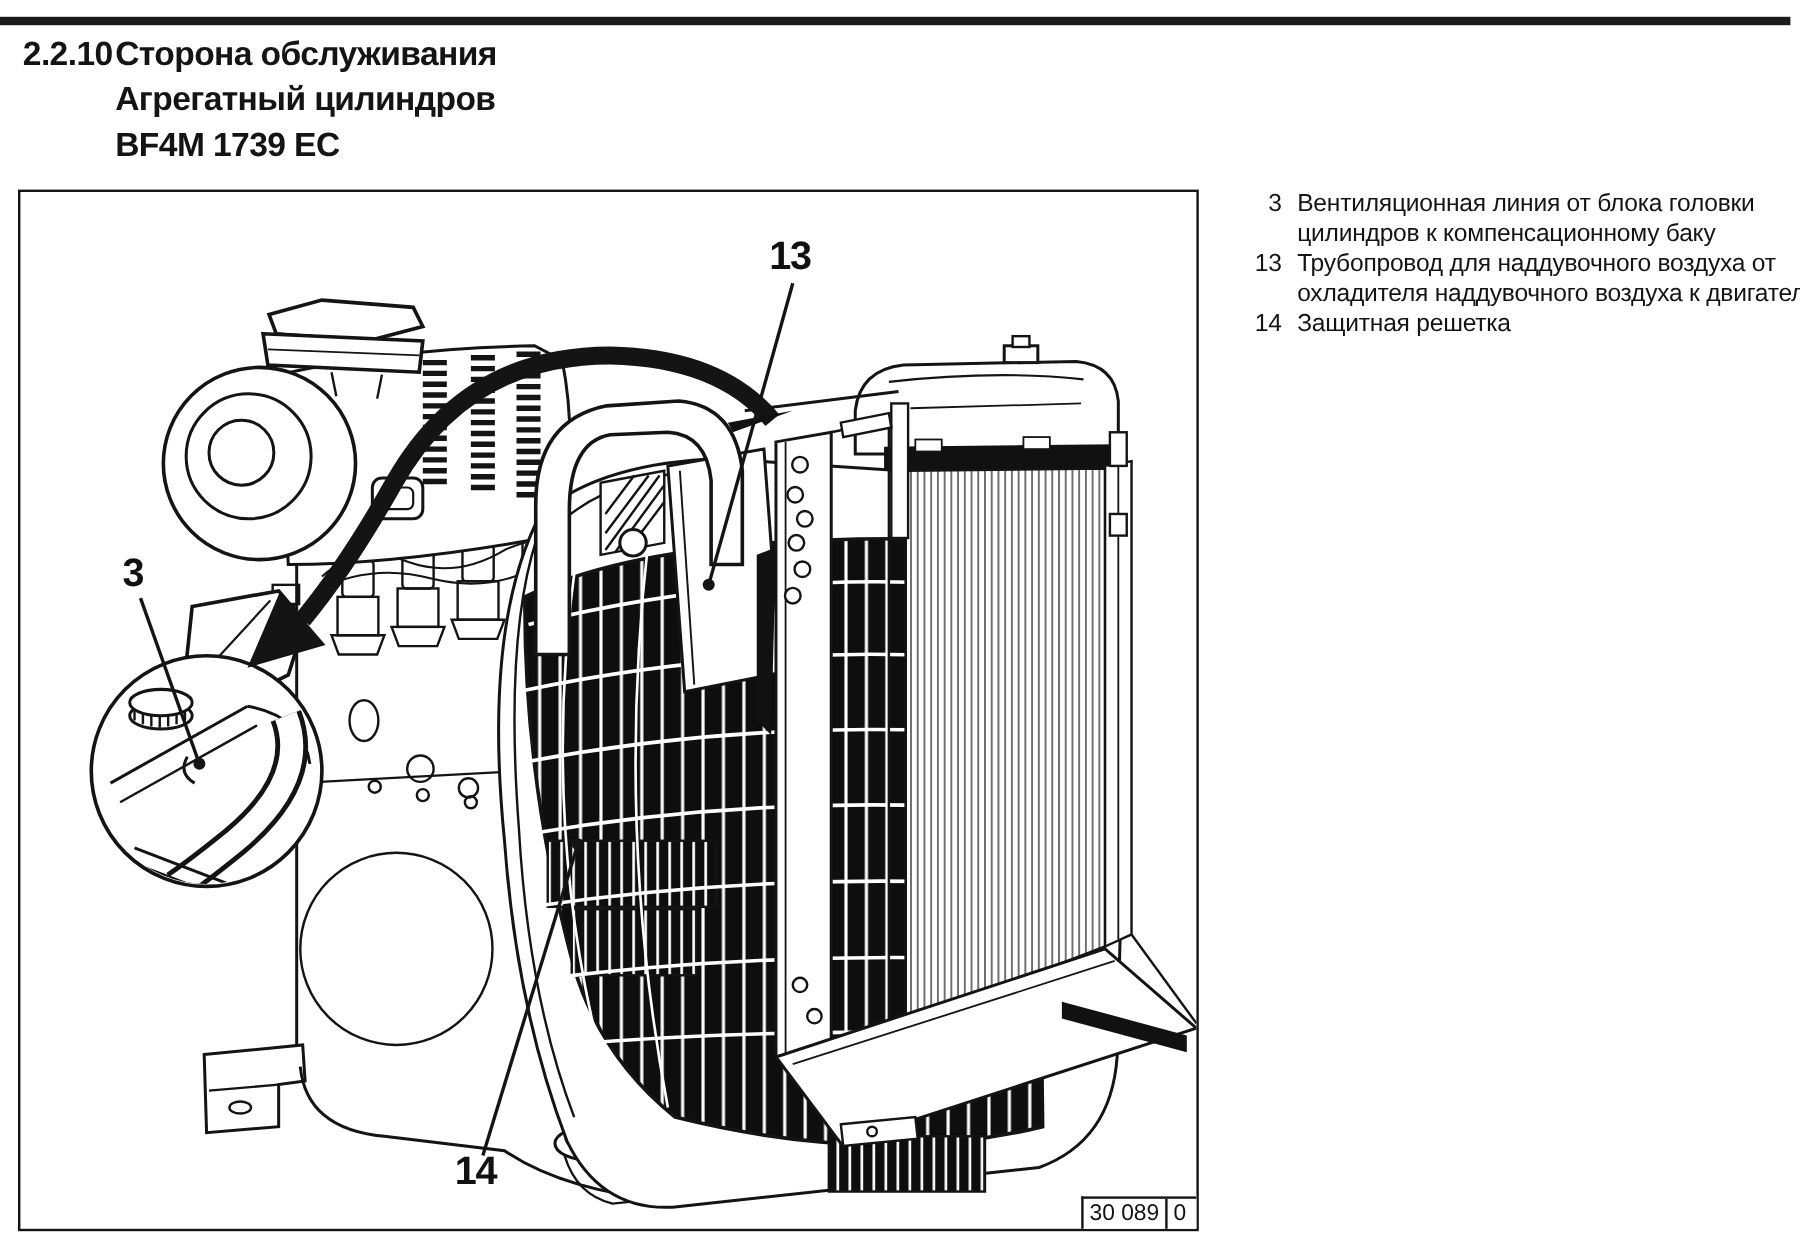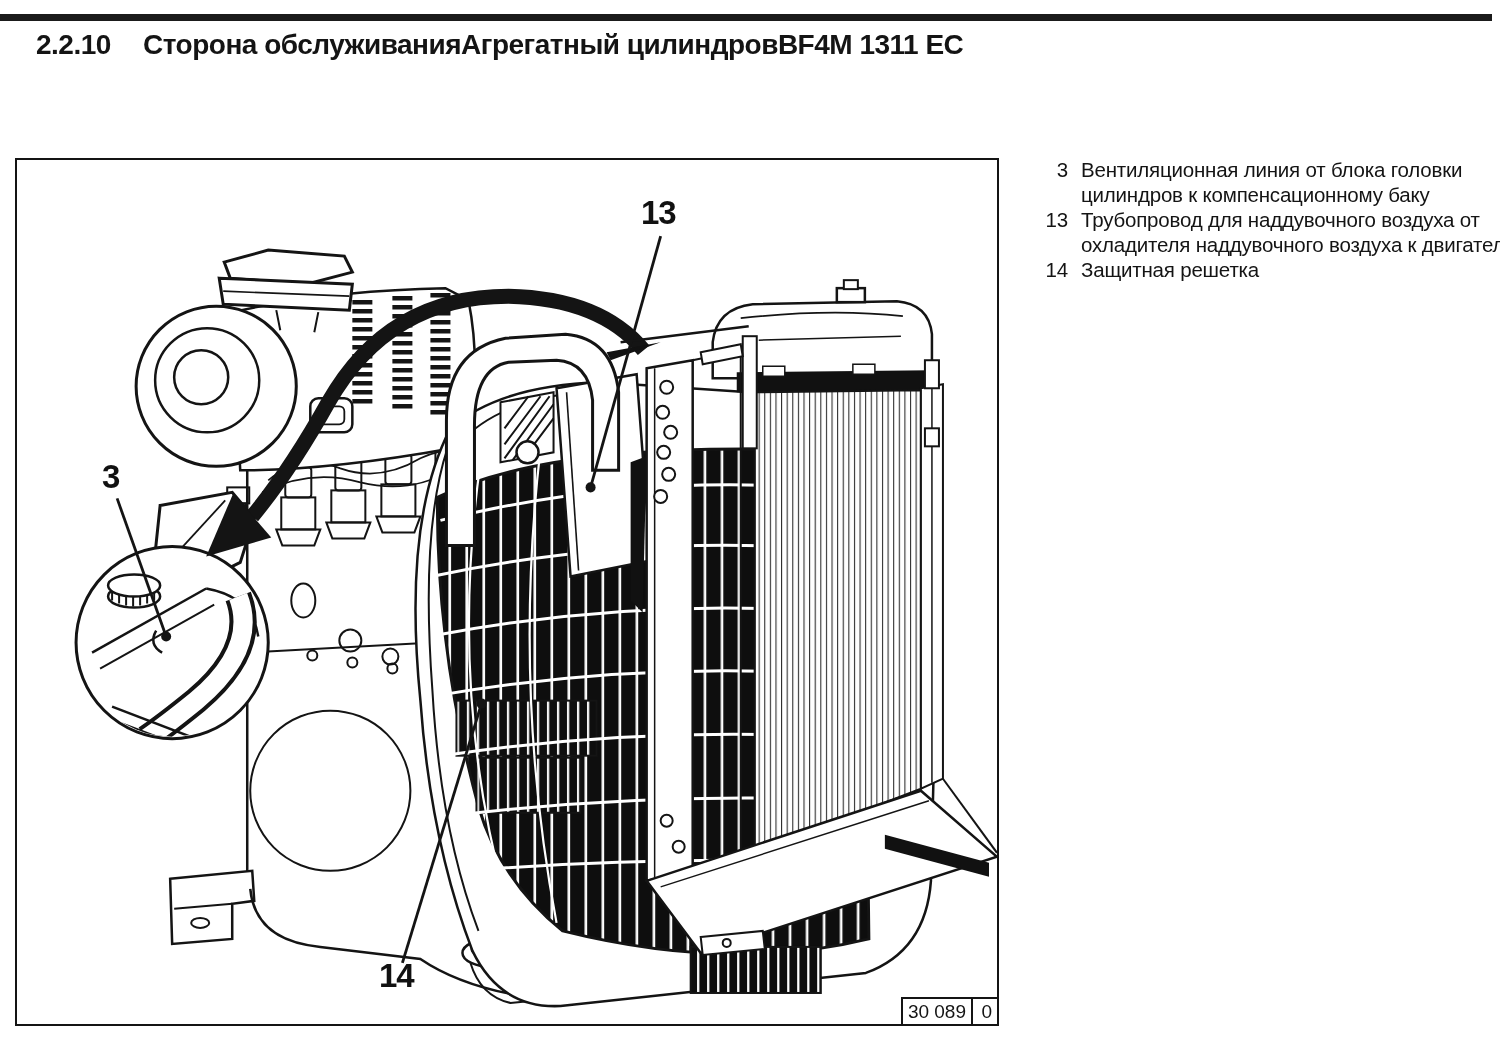--- a/index.html
+++ b/index.html
@@ -3,60 +3,60 @@
 <meta charset="utf-8">
 <style>
   html,body{margin:0;padding:0;}
   body{
     width:1500px;height:1047px;position:relative;overflow:hidden;
     background:#ffffff;color:#141414;
     font-family:"Liberation Sans", sans-serif;
     -webkit-font-smoothing:antialiased;
   }
   .toprule{position:absolute;left:0;top:14px;width:1492px;height:7px;background:#1b1b1b;}
-  .heading{position:absolute;left:36px;top:26px;display:flex;gap:30px;}
+  .heading{position:absolute;left:19px;top:26px;display:flex;}
   .heading .num{width:77px;font-weight:bold;font-size:28px;line-height:38px;letter-spacing:-0.5px;}
-  .heading .tcol{display:flex;flex-direction:row;align-items:center;}
+  .heading .tcol{display:flex;flex-direction:column;}
   .heading .tcol div{font-weight:bold;font-size:28px;line-height:38px;letter-spacing:-0.5px;white-space:nowrap;}
 
   .figure{
     position:absolute;left:15px;top:158px;width:984px;height:868px;
     border:2.5px solid #141414;box-sizing:border-box;background:#fff;
   }
   .figure svg{position:absolute;left:0;top:0;width:100%;height:100%;}
 
   .callout{
     position:absolute;font-weight:bold;font-size:33px;line-height:1;
     letter-spacing:-1px;color:#111;white-space:nowrap;
   }
   .refbox{
     position:absolute;right:0;bottom:0;display:flex;background:#fff;
     border:2.5px solid #141414;border-right:none;border-bottom:none;
     font-size:19px;line-height:25px;color:#141414;
   }
-  .refbox .cell{height:25px;padding:0 5px;text-align:right;}
+  .refbox .cell{height:25px;padding:0 5px;text-align:left;}
   .refbox .cell + .cell{border-left:2.5px solid #141414;min-width:14px;}
 
   .legend{position:absolute;left:1040px;top:157px;width:470px;}
   .lrow{display:grid;grid-template-columns:28px auto;column-gap:13px;margin:0;}
   .lnum{text-align:right;font-size:20.5px;line-height:25px;letter-spacing:-0.2px;}
   .ltxt{font-size:20.5px;line-height:25px;letter-spacing:-0.2px;}
   .ltxt div{white-space:nowrap;}
 </style>
 </head>
 <body>
 
 <div class="toprule"></div>
 
 <div class="heading">
   <div class="num">2.2.10</div>
   <div class="tcol">
     <div>Сторона обслуживания</div>
     <div>Агрегатный цилиндров</div>
-    <div>BF4M 1311 EC</div>
+    <div>BF4M 1739 EC</div>
   </div>
 </div>
 
 <div class="figure">
   <svg viewBox="17 160 979 863" preserveAspectRatio="none" xmlns="http://www.w3.org/2000/svg">
     <defs>
       <pattern id="pfins" patternUnits="userSpaceOnUse" width="5.6" height="10">
         <rect width="5.6" height="10" fill="#ffffff"></rect>
         <line x1="2.4" y1="0" x2="2.4" y2="10" stroke="#2c2c2c" stroke-width="1.1"></line>
       </pattern>

